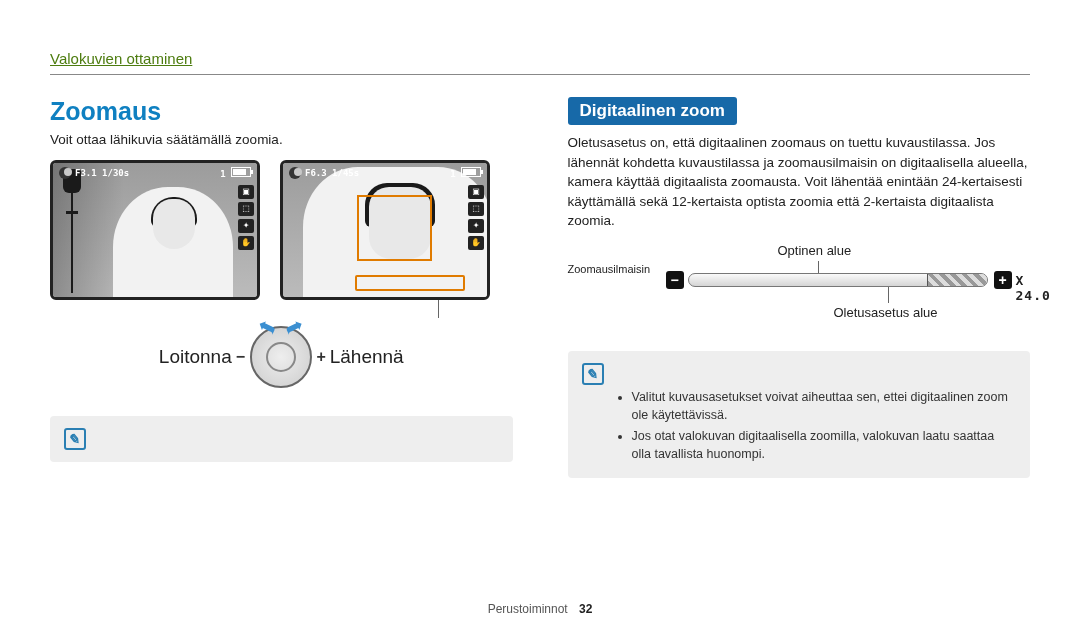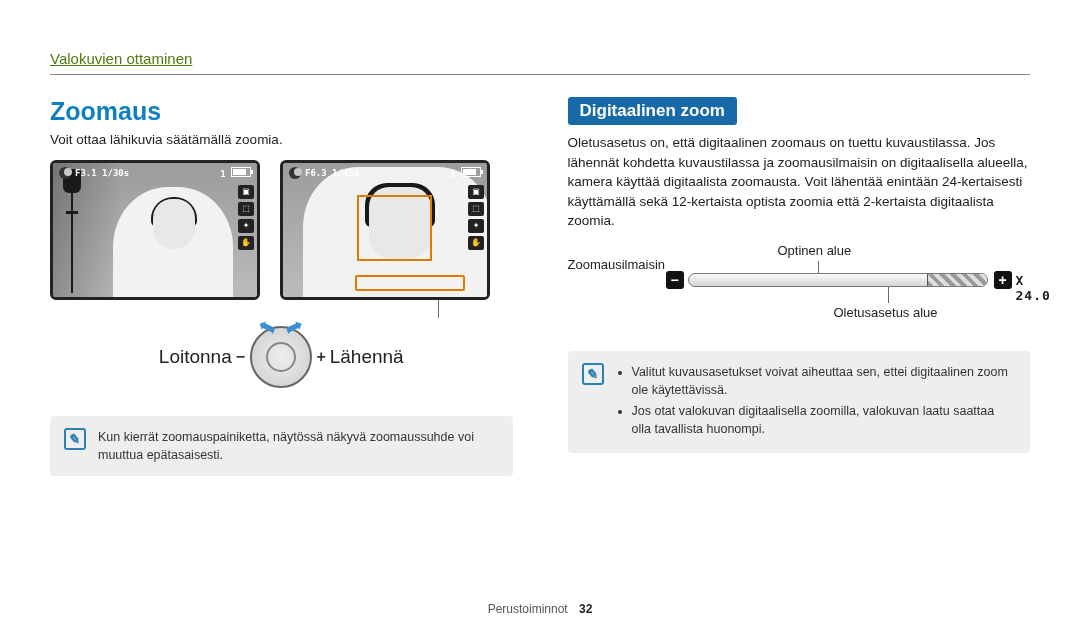--- a/index.html
+++ b/index.html
@@ -206,21 +206,21 @@
     width:22px;height:22px;
     border:2px solid #2a7fb3;
     border-radius:3px;
     color:#2a7fb3;
     display:flex;align-items:center;justify-content:center;
     font-size:14px;font-weight:bold;
     transform:rotate(0);
   }
   .note-icon span{transform:skewX(-10deg);}
   .note-text{font-size:12.5px;line-height:1.45;color:#333;}
-  .note-text ul{list-style:disc;padding-left:16px;}
+  .note-text ul{list-style:disc;padding-left:16px;margin-top:25px;}
   .note-text li{margin-bottom:3px;}
 
   .pill-heading{
     display:inline-block;
     background:#1769a8;
     color:#fff;
     font-size:17px;
     font-weight:bold;
     padding:4px 12px;
     border-radius:3px;
@@ -229,21 +229,21 @@
 
   .zoom-indicator{
     margin-top:12px;
     position:relative;
     height:80px;
   }
   .zi-label-optical{
     position:absolute; top:0; left:210px; font-size:13px;
   }
   .zi-label-ind{
-    position:absolute; top:14px; left:0; font-size:13px;text-align:right;
+    position:absolute; top:20px; left:0; font-size:11px;text-align:right;
   }
   .zi-bar{
     position:absolute; top:30px; left:120px;
     width:300px; height:14px;
     border:1px solid #777;
     border-radius:7px;
     background:linear-gradient(#fafafa,#d5d5d5);
     overflow:hidden;
   }
   .zi-bar .digital{
@@ -351,21 +351,20 @@
         <span class="dial-minus">−</span>
         <span class="dial-plus">+</span>
       </div>
       <span class="loiton-label">Lähennä</span>
     </div>
 
     <div class="note-box">
       <div class="note-icon">
           <span>✎</span>
         </div>
-      <div class="note-text">Kun kierrät zoomauspainiketta, näytössä näkyvä zoomaussuhde voi muuttua epätasaisesti.</div>
     </div>
   </div>
 
   <div class="col">
     <div class="pill-heading">Digitaalinen zoom</div>
     <div class="body-text">Oletusasetus on, että digitaalinen zoomaus on tuettu kuvaustilassa. Jos lähennät kohdetta kuvaustilassa ja zoomausilmaisin on digitaalisella alueella, kamera käyttää digitaalista zoomausta. Voit lähentää enintään 24-kertaisesti käyttämällä sekä 12-kertaista optista zoomia että 2-kertaista digitaalista zoomia.</div>
 
     <div class="zoom-indicator">
       <div class="zi-label-optical">Optinen alue</div>
       <div class="zi-tick-o"></div>

